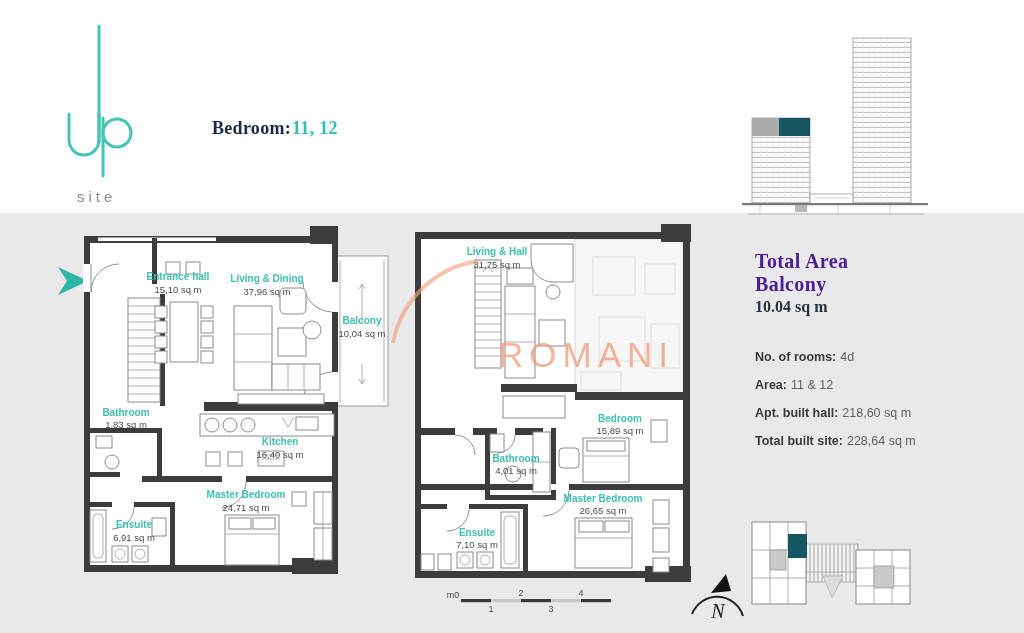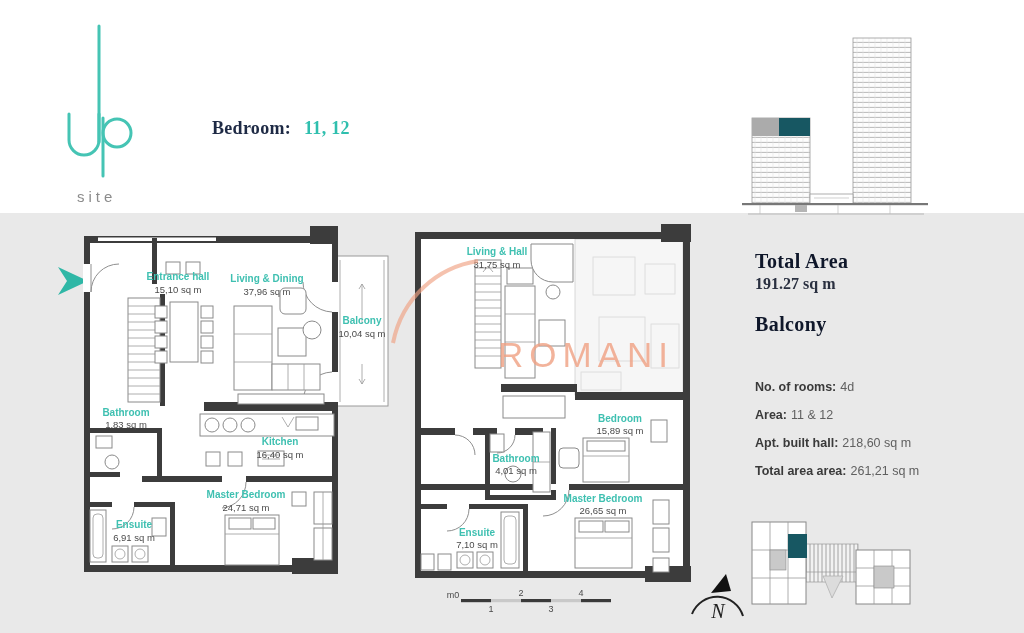--- a/index.html
+++ b/index.html
@@ -3,38 +3,38 @@
 <meta charset="utf-8">
 <style>
   html,body{margin:0;padding:0;background:#fff;}
   .canvas{position:relative;width:1024px;height:633px;background:#ffffff;overflow:hidden;
           font-family:"Liberation Sans",sans-serif;}
   .gray-band{position:absolute;left:0;top:213px;width:1024px;height:420px;background:#e9e9e9;}
   .abs{position:absolute;}
   
   .floors-line{position:absolute;left:212px;top:118px;font-family:"Liberation Serif",serif;
                font-weight:bold;font-size:18px;color:#1e2a45;letter-spacing:.3px;}
-  .floors-line .val{color:#2fbfae;margin-left:13px;}
+  .floors-line .val{color:#2fbfae;margin-left:1px;}
   
   .wall{fill:#3c3c3c;}
   .gap{fill:#ffffff;}
   .furn{fill:#ffffff;stroke:#8a8a8a;stroke-width:1;}
   .furn2{fill:none;stroke:#9a9a9a;stroke-width:0.8;}
   .faint{fill:#f6f6f6;stroke:#cfcfcf;stroke-width:0.8;}
   .faint2{fill:none;stroke:#d8d8d8;stroke-width:0.8;}
   .door{fill:none;stroke:#8f8f8f;stroke-width:1;}
   .room-name{fill:#3fc0b1;font:600 10px "Liberation Sans",sans-serif;text-anchor:middle;}
   .room-area{fill:#4a4a4a;font:400 9.5px "Liberation Sans",sans-serif;text-anchor:middle;}
   
   .summary{position:absolute;left:755px;top:250px;width:230px;}
   .summary h2{margin:0;font-family:"Liberation Serif",serif;font-weight:bold;font-size:20px;
-              color:#0f172a;letter-spacing:.4px;}
+              color:#4c1d95;letter-spacing:.4px;}
   .summary .big-val{font-family:"Liberation Serif",serif;font-weight:bold;font-size:16px;
                     color:#2a3040;margin:2px 0 20px 0;}
-  .details{margin-top:44px;}
+  .details{margin-top:34px;}
   .details .row{font-size:12.5px;color:#606060;margin-bottom:14px;}
   .details .row b{color:#3a3a3a;font-weight:bold;margin-right:4px;}
   
   .scale-text{fill:#4a4a4a;font:400 9px "Liberation Sans",sans-serif;text-anchor:middle;}
   .wm-text{fill:#f0a183;opacity:.8;font:300 35px "Liberation Sans",sans-serif;letter-spacing:6px;}
   .n-label{fill:#222;font:italic 400 20px "Liberation Serif",serif;text-anchor:middle;}
   .logo-site{fill:#8b8b8b;font:400 15px "Liberation Sans",sans-serif;letter-spacing:4px;}
 </style>
 </head>
 <body>
@@ -311,34 +311,34 @@
     <text class="room-area" x="64" y="326">7,10 sq m</text>
   </svg>
 
   <svg class="abs" style="left:380px;top:255px;pointer-events:none;" width="290" height="125" viewBox="0 0 290 125">
     <path d="M98,6 C58,12 22,42 13,88" fill="none" stroke="#f0a183" stroke-width="4" opacity="0.65"></path>
     <text x="118" y="112" class="wm-text">ROMANIA</text>
   </svg>
 
   <div class="summary">
     <h2>Total Area</h2>
-    <div class="big-val">191.27 sq m</div>
     <h2>Balcony</h2>
+    <div class="big-val">10.04 sq m</div>
     <div class="details">
       <div class="row">
         <b>No. of rooms:</b><span>4d</span>
       </div>
       <div class="row">
         <b>Area:</b><span>11 &amp; 12</span>
       </div>
       <div class="row">
         <b>Apt. built hall:</b><span>218,60 sq m</span>
       </div>
       <div class="row">
-        <b>Total area area:</b><span>261,21 sq m</span>
+        <b>Total built site:</b><span>228,64 sq m</span>
       </div>
     </div>
   </div>
 
   <svg class="abs" style="left:748px;top:506px;" width="200" height="116" viewBox="0 0 200 116">
 
     <rect x="58" y="38" width="52" height="36" fill="url(#hatchv)" stroke="#999" stroke-width="0.7"></rect>
     <rect x="50" y="66" width="63" height="10" fill="url(#hatchv)" stroke="#999" stroke-width="0.7"></rect>
 
     <g>

